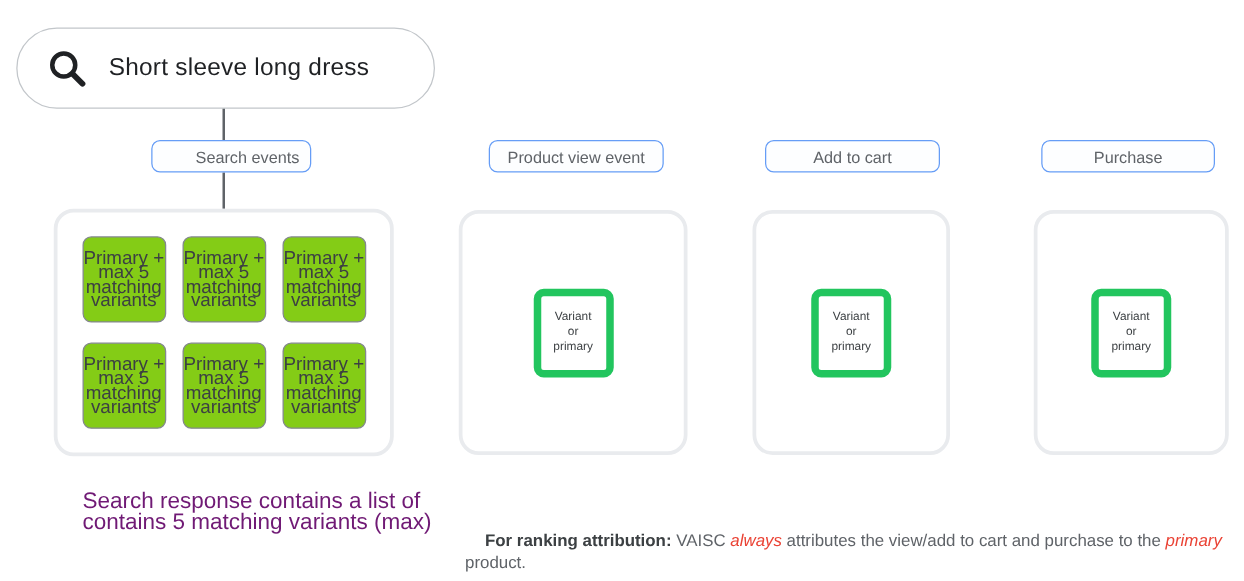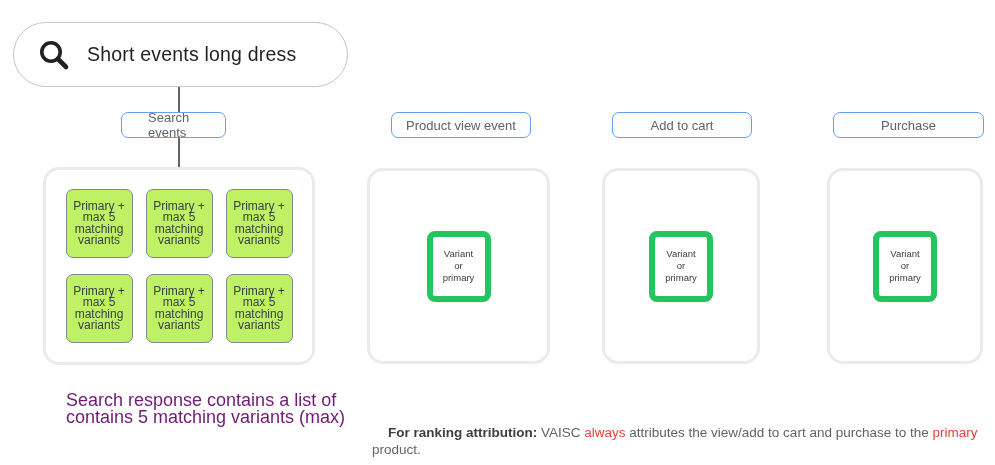--- a/index.html
+++ b/index.html
@@ -17,63 +17,63 @@
   
   .vline { position:absolute; width:1.5px; background:#5F6368; }
   .vline.top { left:178px; top:87px; height:25px; }
   .vline.bottom { left:178px; top:138px; height:29px; }
 
   
   .event-label { position:absolute; top:112px; height:26px;
     border:1.5px solid #669DF6; border-radius:7px; background:#FDFEFF;
     display:flex; align-items:center; justify-content:center;
     font-size:13px; color:#5F6368; z-index:2; }
-  .event-label.search   { left:121px; width:105px;padding-left:26px; }
+  .event-label.search   { left:121px; width:128px;padding-left:26px; }
   .event-label.pv       { left:391px; width:140px; }
   .event-label.atc      { left:612px; width:140px; }
-  .event-label.pur      { left:833px; width:151px; }
+  .event-label.pur      { left:833px; width:139px; }
 
   
   .panel { position:absolute; border:3px solid #E9EBEE; border-radius:16px; background:#fff; }
   .panel.search { left:43px;  top:167px; width:272px; height:198px;
     display:grid; grid-template-columns:repeat(3,67px); grid-auto-rows:69px;
     column-gap:13px; row-gap:16px; justify-content:center; align-content:center; }
   .panel.single { top:168px; height:196px; display:flex; align-items:center; justify-content:center; }
   .panel.pv  { left:367px; width:183px; }
   .panel.atc { left:602px; width:158px; }
   .panel.pur { left:827px; width:156px; }
 
   
-  .mini-box { border:1px solid #83888D; border-radius:7px; background:#bef264;
+  .mini-box { border:1px solid #83888D; border-radius:7px; background:#84cc16;
     display:flex; align-items:center; justify-content:center; text-align:center;
-    font-size:12px; line-height:11.5px; color:#3C4043; white-space:pre-line; }
+    font-size:15px; line-height:11.5px; color:#3C4043; white-space:pre-line; }
   .variant-box { width:64px; height:71px; border:6px solid #22c55e; border-radius:8px;
     background:#fff; display:flex; align-items:center; justify-content:center;
     text-align:center; font-size:9.5px; line-height:12px; color:#3C4043; white-space:pre-line; }
 
   
   .caption { position:absolute; left:66px; top:392px; font-size:18px;
     line-height:16.5px; color:#701a75; }
   .notes { position:absolute; left:372px; top:392px; width:615px;
     font-size:13.5px; line-height:16.5px; color:#5F6368; white-space:pre-wrap; }
   .notes .line { display:block; }
   .note-label { font-weight:700; color:#3C4043;margin-left:16px; }
-  .red { color:#EA4335; }
+  .red { color:#EA4335;font-style:italic; }
 </style>
 </head>
 <body>
 
 <div class="stage">
 
   <div class="search-pill">
     <svg class="q-icon" viewBox="0 0 34 34">
       <circle cx="14" cy="14" r="9.2" fill="none" stroke="#1F2124" stroke-width="3.6"></circle>
       <line x1="21" y1="21" x2="29" y2="29" stroke="#1F2124" stroke-width="4.6" stroke-linecap="round"></line>
     </svg>
-    <span class="q-text">Short events long dress</span>
+    <span class="q-text">Short sleeve long dress</span>
   </div>
 
   <div class="vline top"></div>
   <div class="vline bottom"></div>
 
   <div class="event-label search">
     <span>Search events</span>
   </div>
   <div class="event-label atc">
     <span>Add to cart</span>

